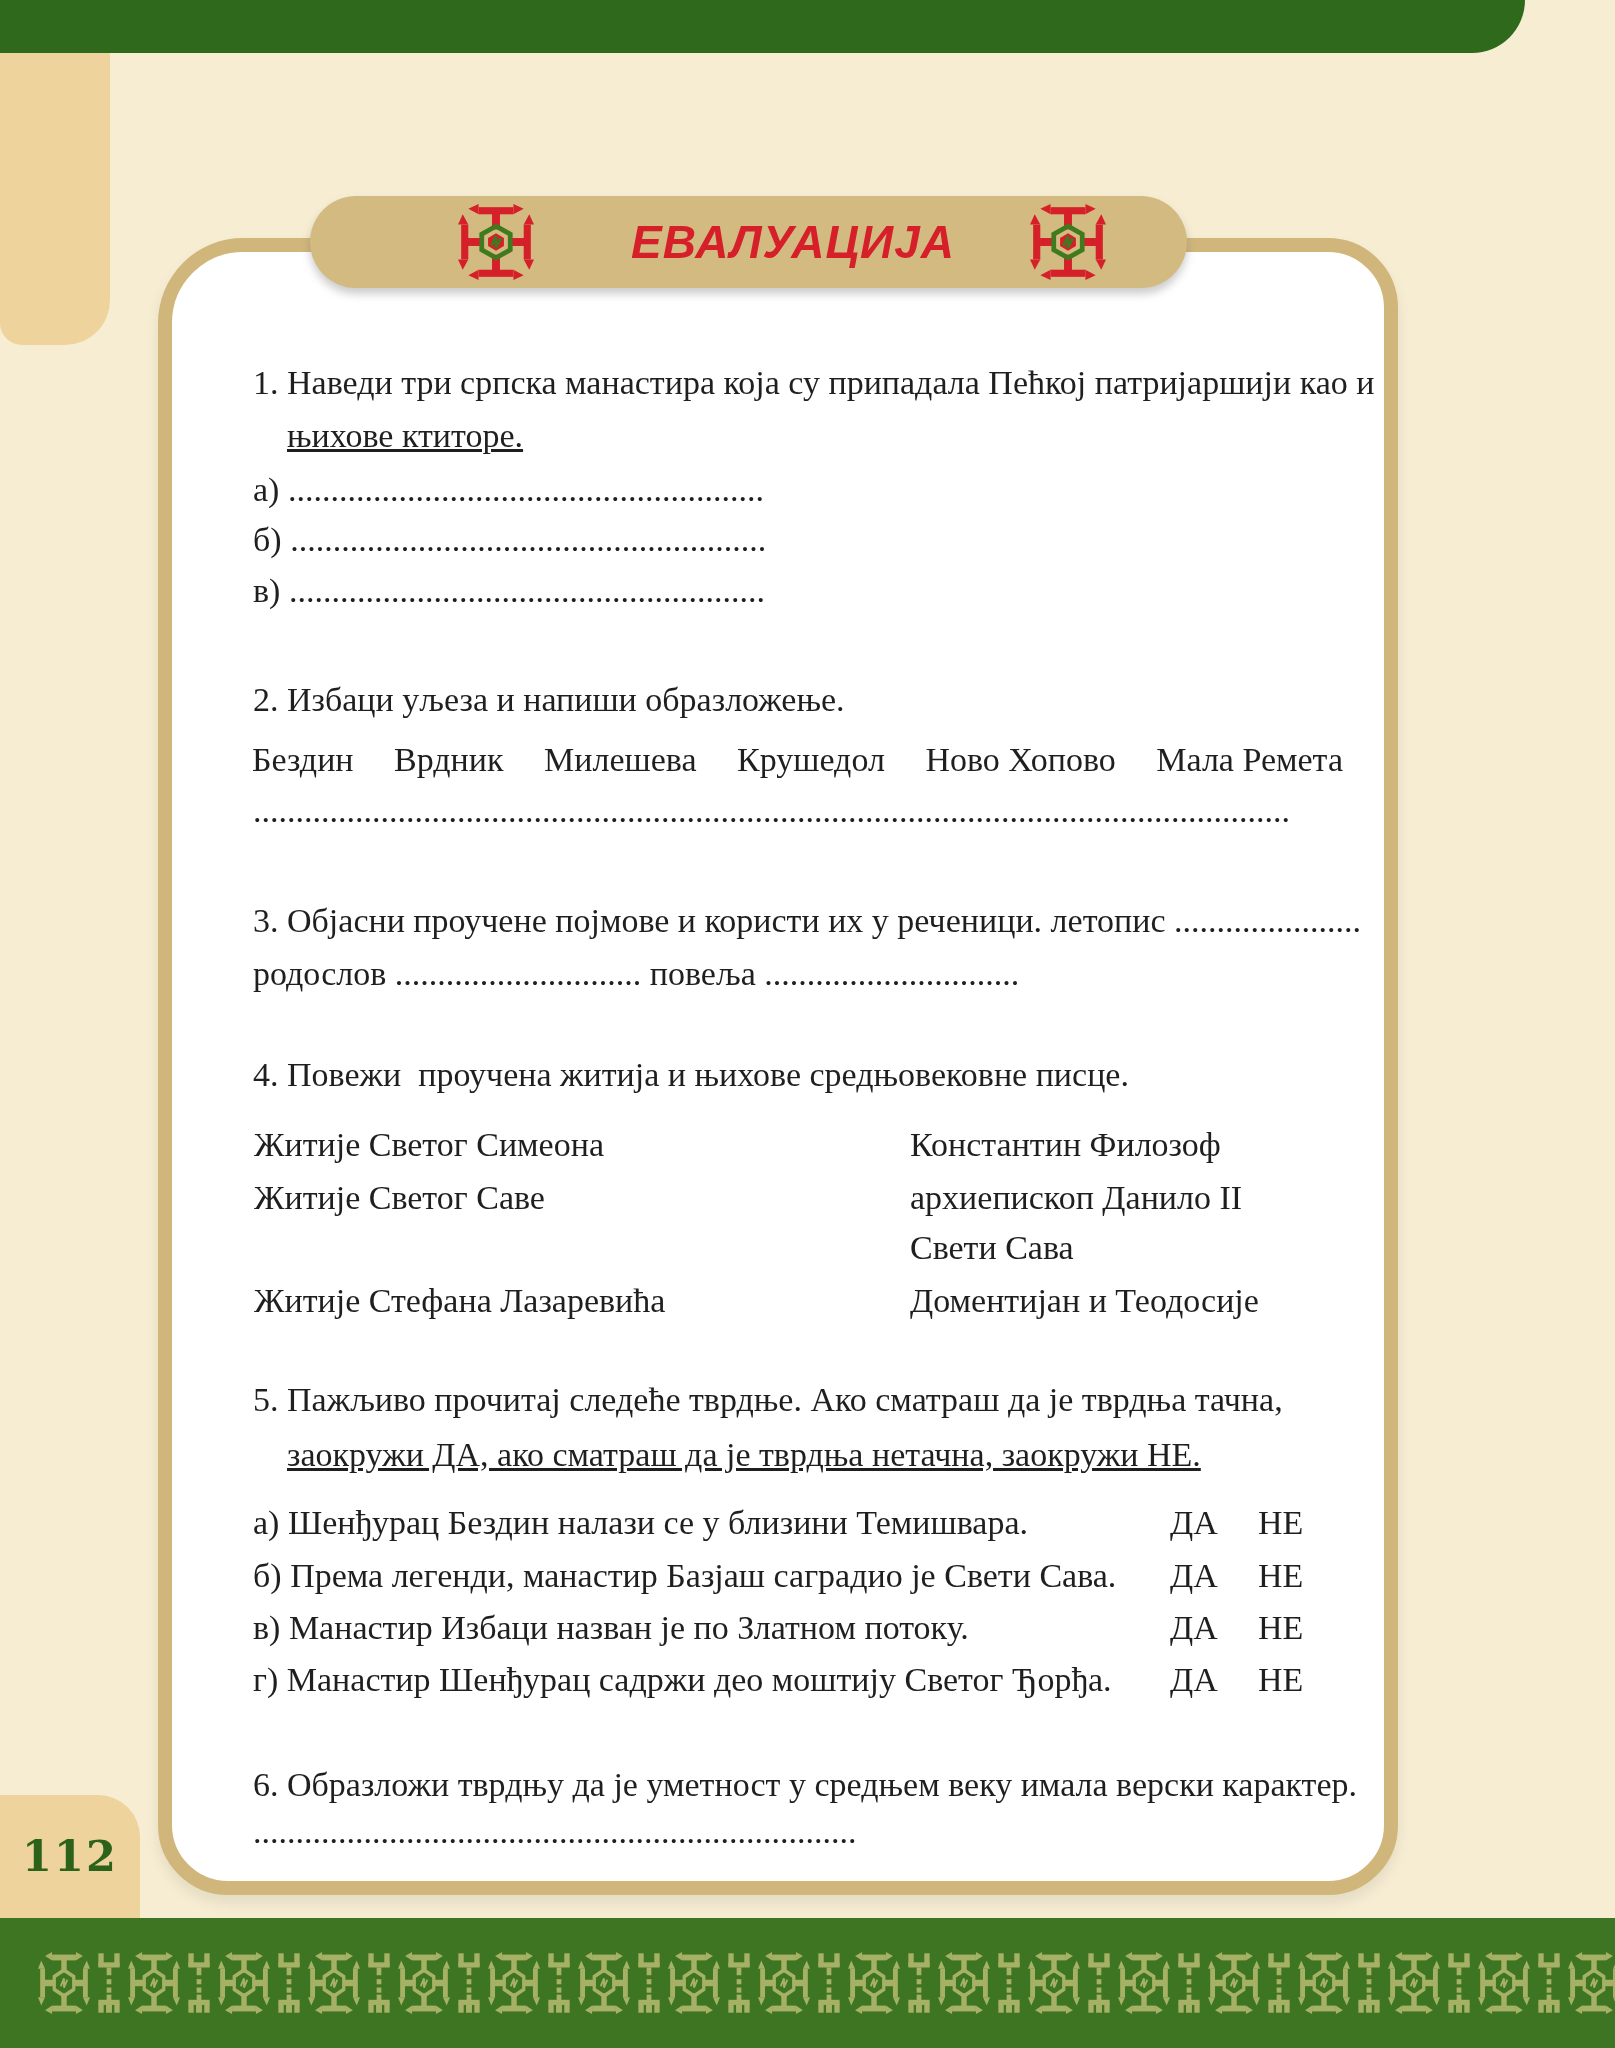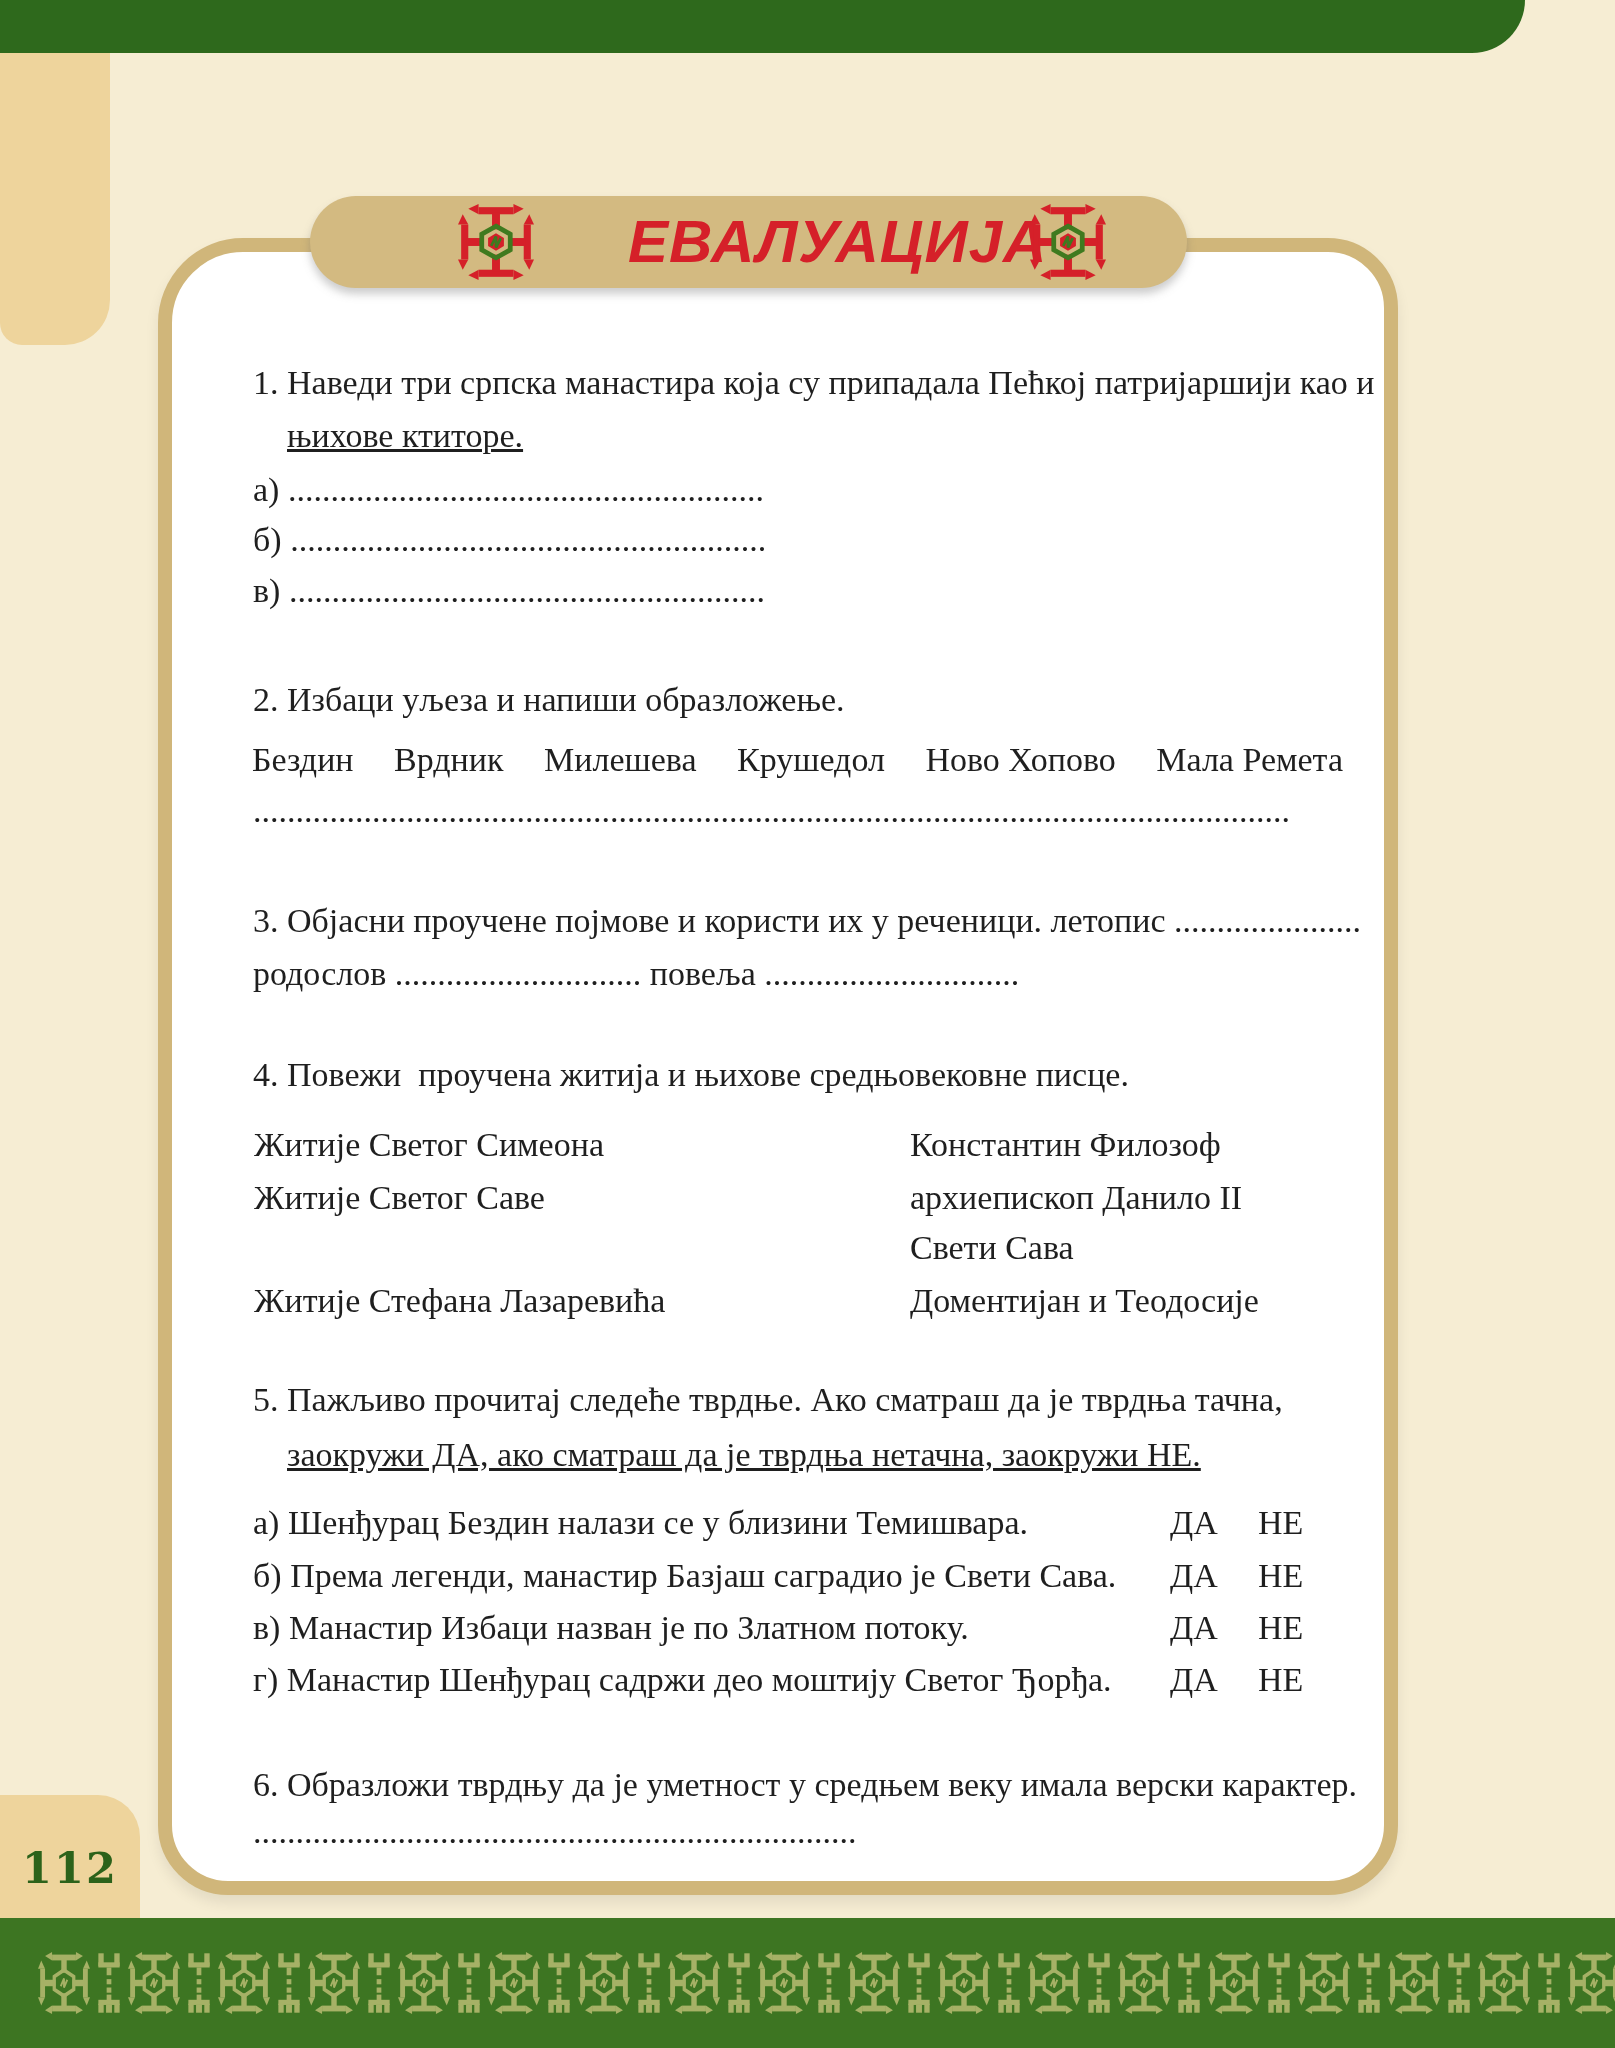--- a/index.html
+++ b/index.html
@@ -9,29 +9,29 @@
   }
   html,body{margin:0;padding:0;}
   .page{position:relative;width:1615px;height:2048px;background:var(--page-bg,#f6edd3);
         overflow:hidden;font-family:"Liberation Serif",serif;}
   .top-band{position:absolute;left:0;top:0;width:1525px;height:53px;
         background:var(--green-top,#2e691c);border-radius:0 0 58px 0;}
   .tab{position:absolute;background:var(--tab-bg,#eed49c);}
   .tab-top{left:0;top:53px;width:110px;height:292px;border-radius:0 0 45px 22px;}
   .tab-bottom{left:0;top:1795px;width:140px;height:125px;border-radius:0 42px 0 0;}
   .page-number{position:absolute;left:0;top:1831px;width:140px;text-align:center;
-        font:bold 43px "DejaVu Serif",serif;color:var(--num-green,#2c621a);letter-spacing:2px;margin-top:12px;}
+        font:bold 43px "DejaVu Serif",serif;color:var(--num-green,#2c621a);letter-spacing:2px;}
   .panel{position:absolute;left:158px;top:238px;width:1240px;height:1657px;background:#ffffff;
         border:14px solid var(--tan,#d0b67a);border-radius:85px 70px 70px 70px;
         box-sizing:border-box;box-shadow:0 8px 14px rgba(0,0,0,0.08);}
   .banner{position:absolute;left:310px;top:196px;width:877px;height:92px;
         background:var(--banner-bg,#d3ba81);border-radius:46px;
         box-shadow:0 6px 9px rgba(110,110,110,0.35);}
   .banner-title{position:absolute;left:318px;top:18px;width:330px;text-align:center;line-height:56px;
-        font-family:"Liberation Sans",sans-serif;font-style:italic;font-weight:700;font-size:60px;
+        font-family:"Liberation Sans",sans-serif;font-style:italic;font-weight:700;font-size:46px;
         color:var(--red,#d52029);letter-spacing:1px;white-space:pre;}
   .orn{position:absolute;top:8px;width:76px;height:76px;display:block;}
   .line{position:absolute;font-size:34px;color:var(--ink,#1f1f1f);white-space:pre;line-height:38px;}
   .indent{left:287px;text-decoration:underline;}
   .words-row{position:absolute;left:252px;top:741px;width:1091px;display:flex;
         justify-content:space-between;font-size:34px;color:var(--ink,#1f1f1f);white-space:pre;}
   .bottom-band{position:absolute;left:0;top:1918px;width:1615px;height:130px;
         background:var(--green-bottom,#3d7522);}
   .kilim-row{position:absolute;left:0;top:0;width:100%;height:100%;display:flex;align-items:center;
         gap:6px;padding-left:38px;box-sizing:border-box;overflow:hidden;}

